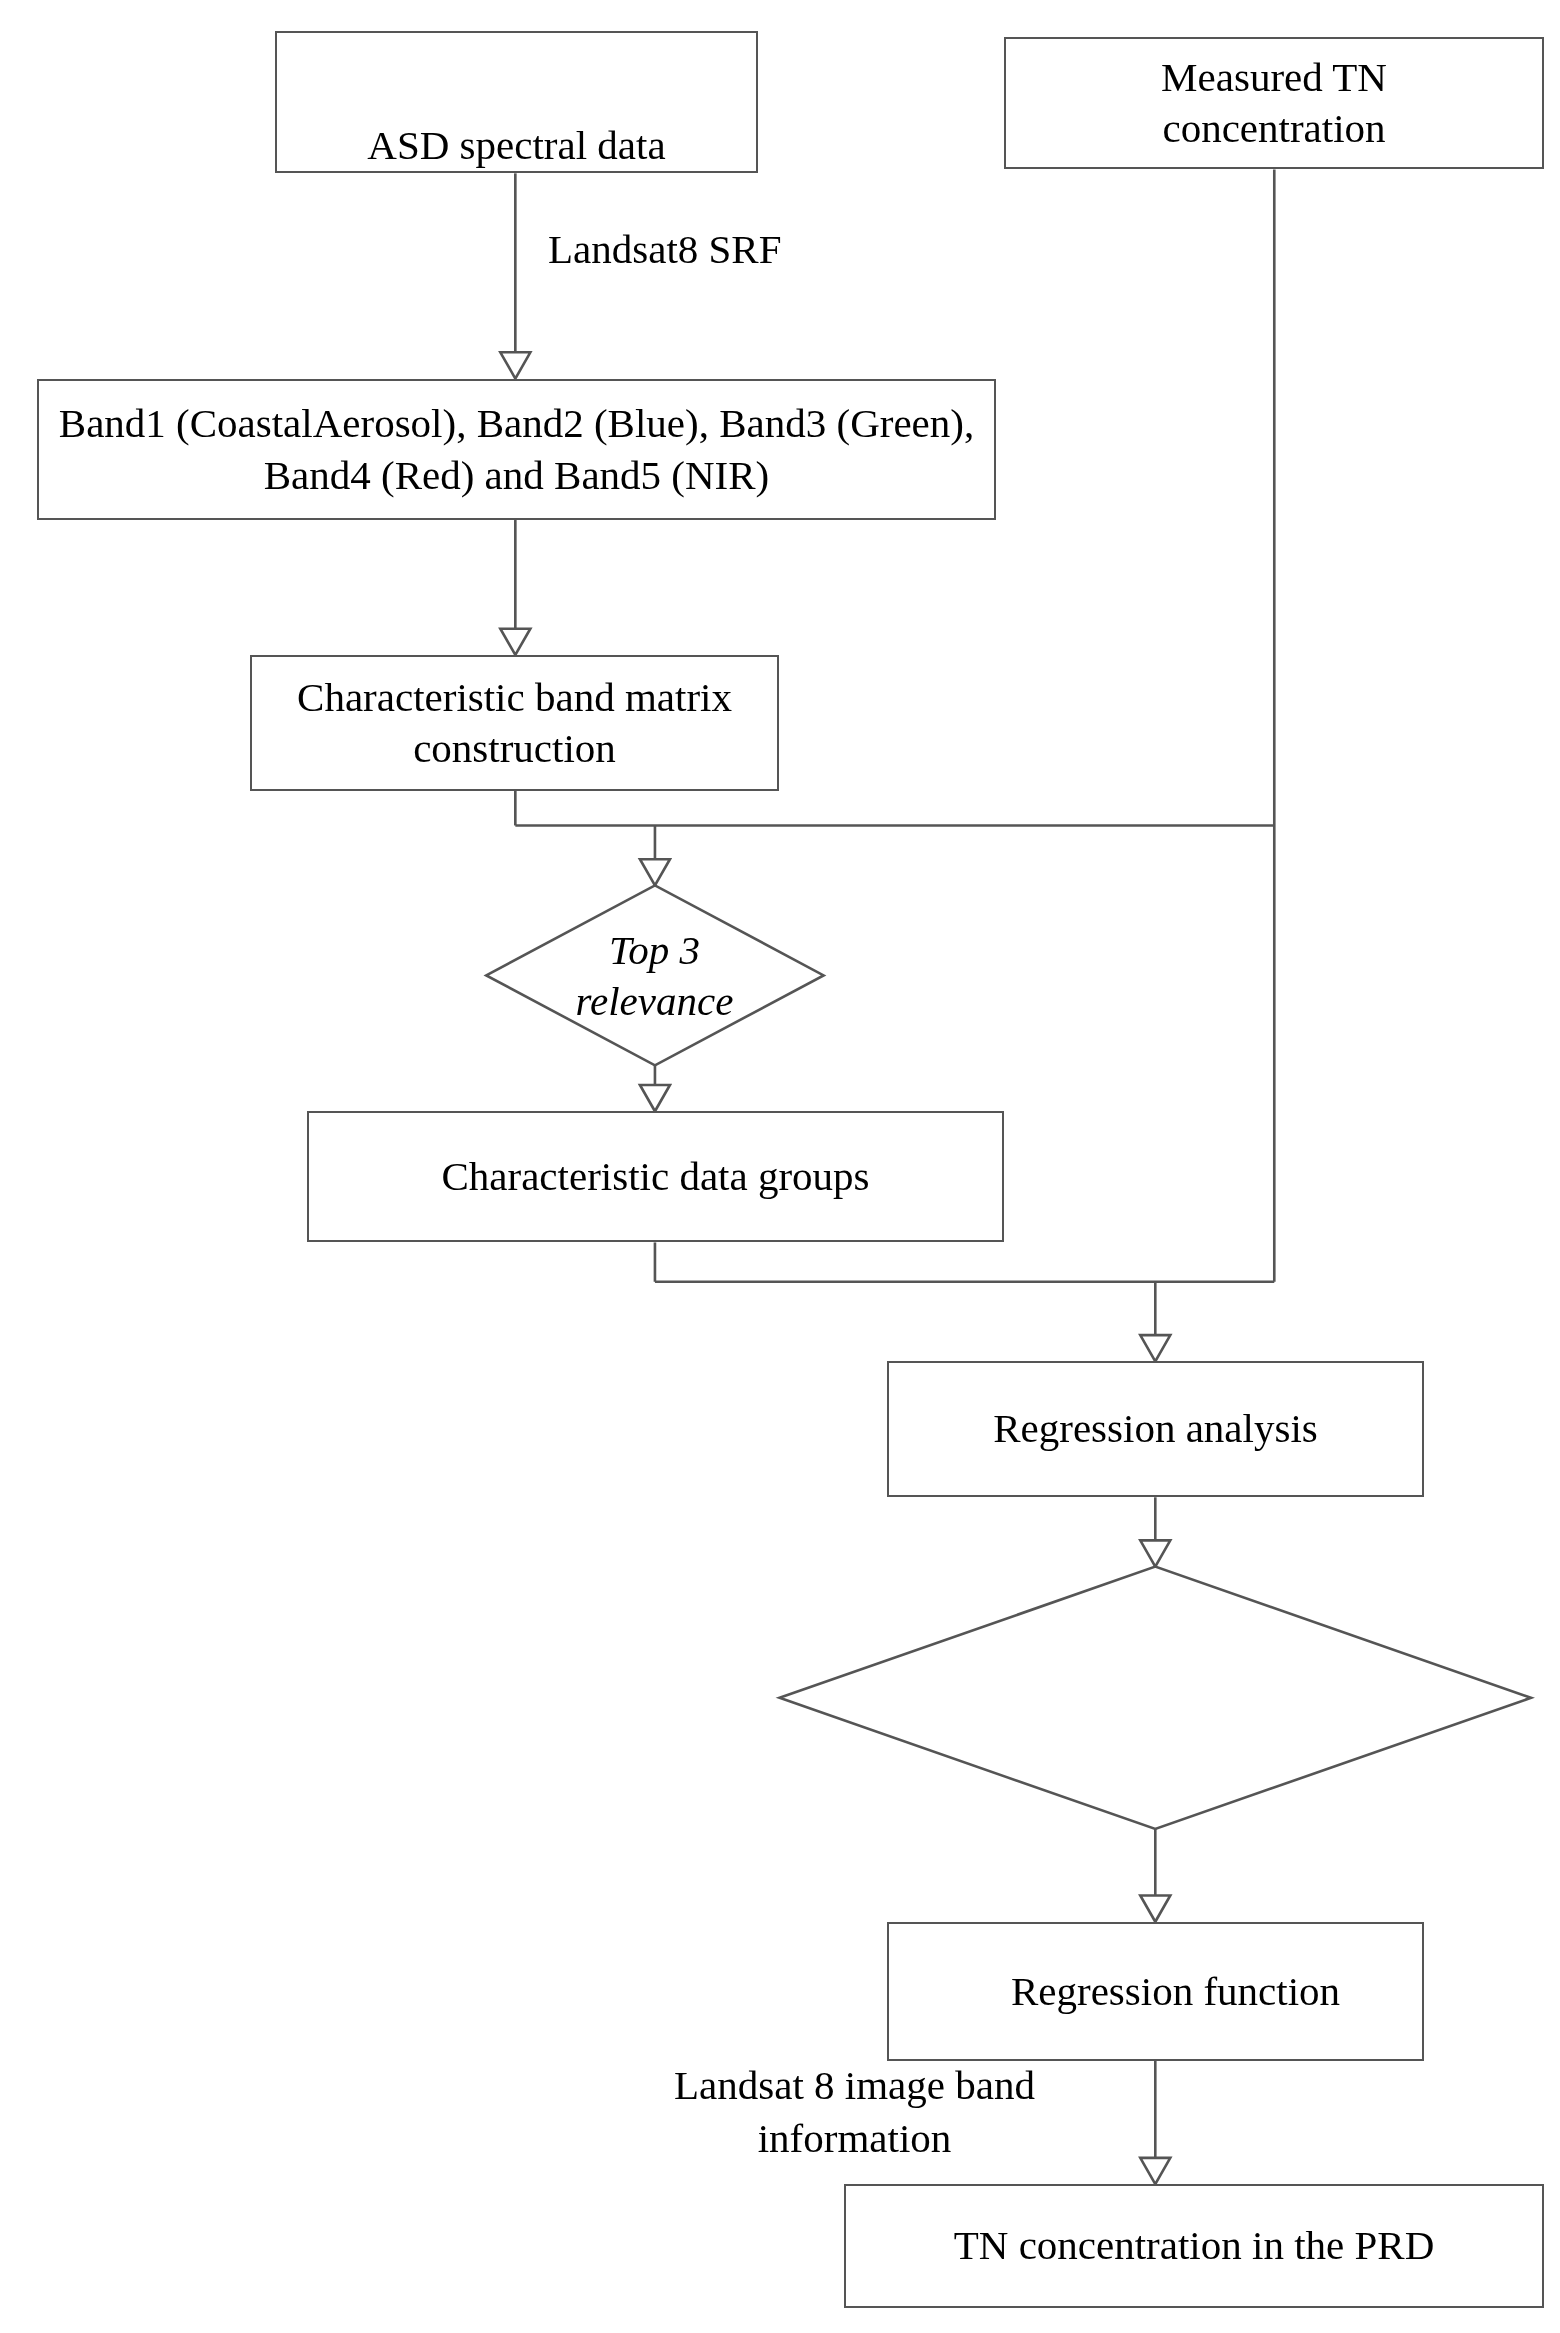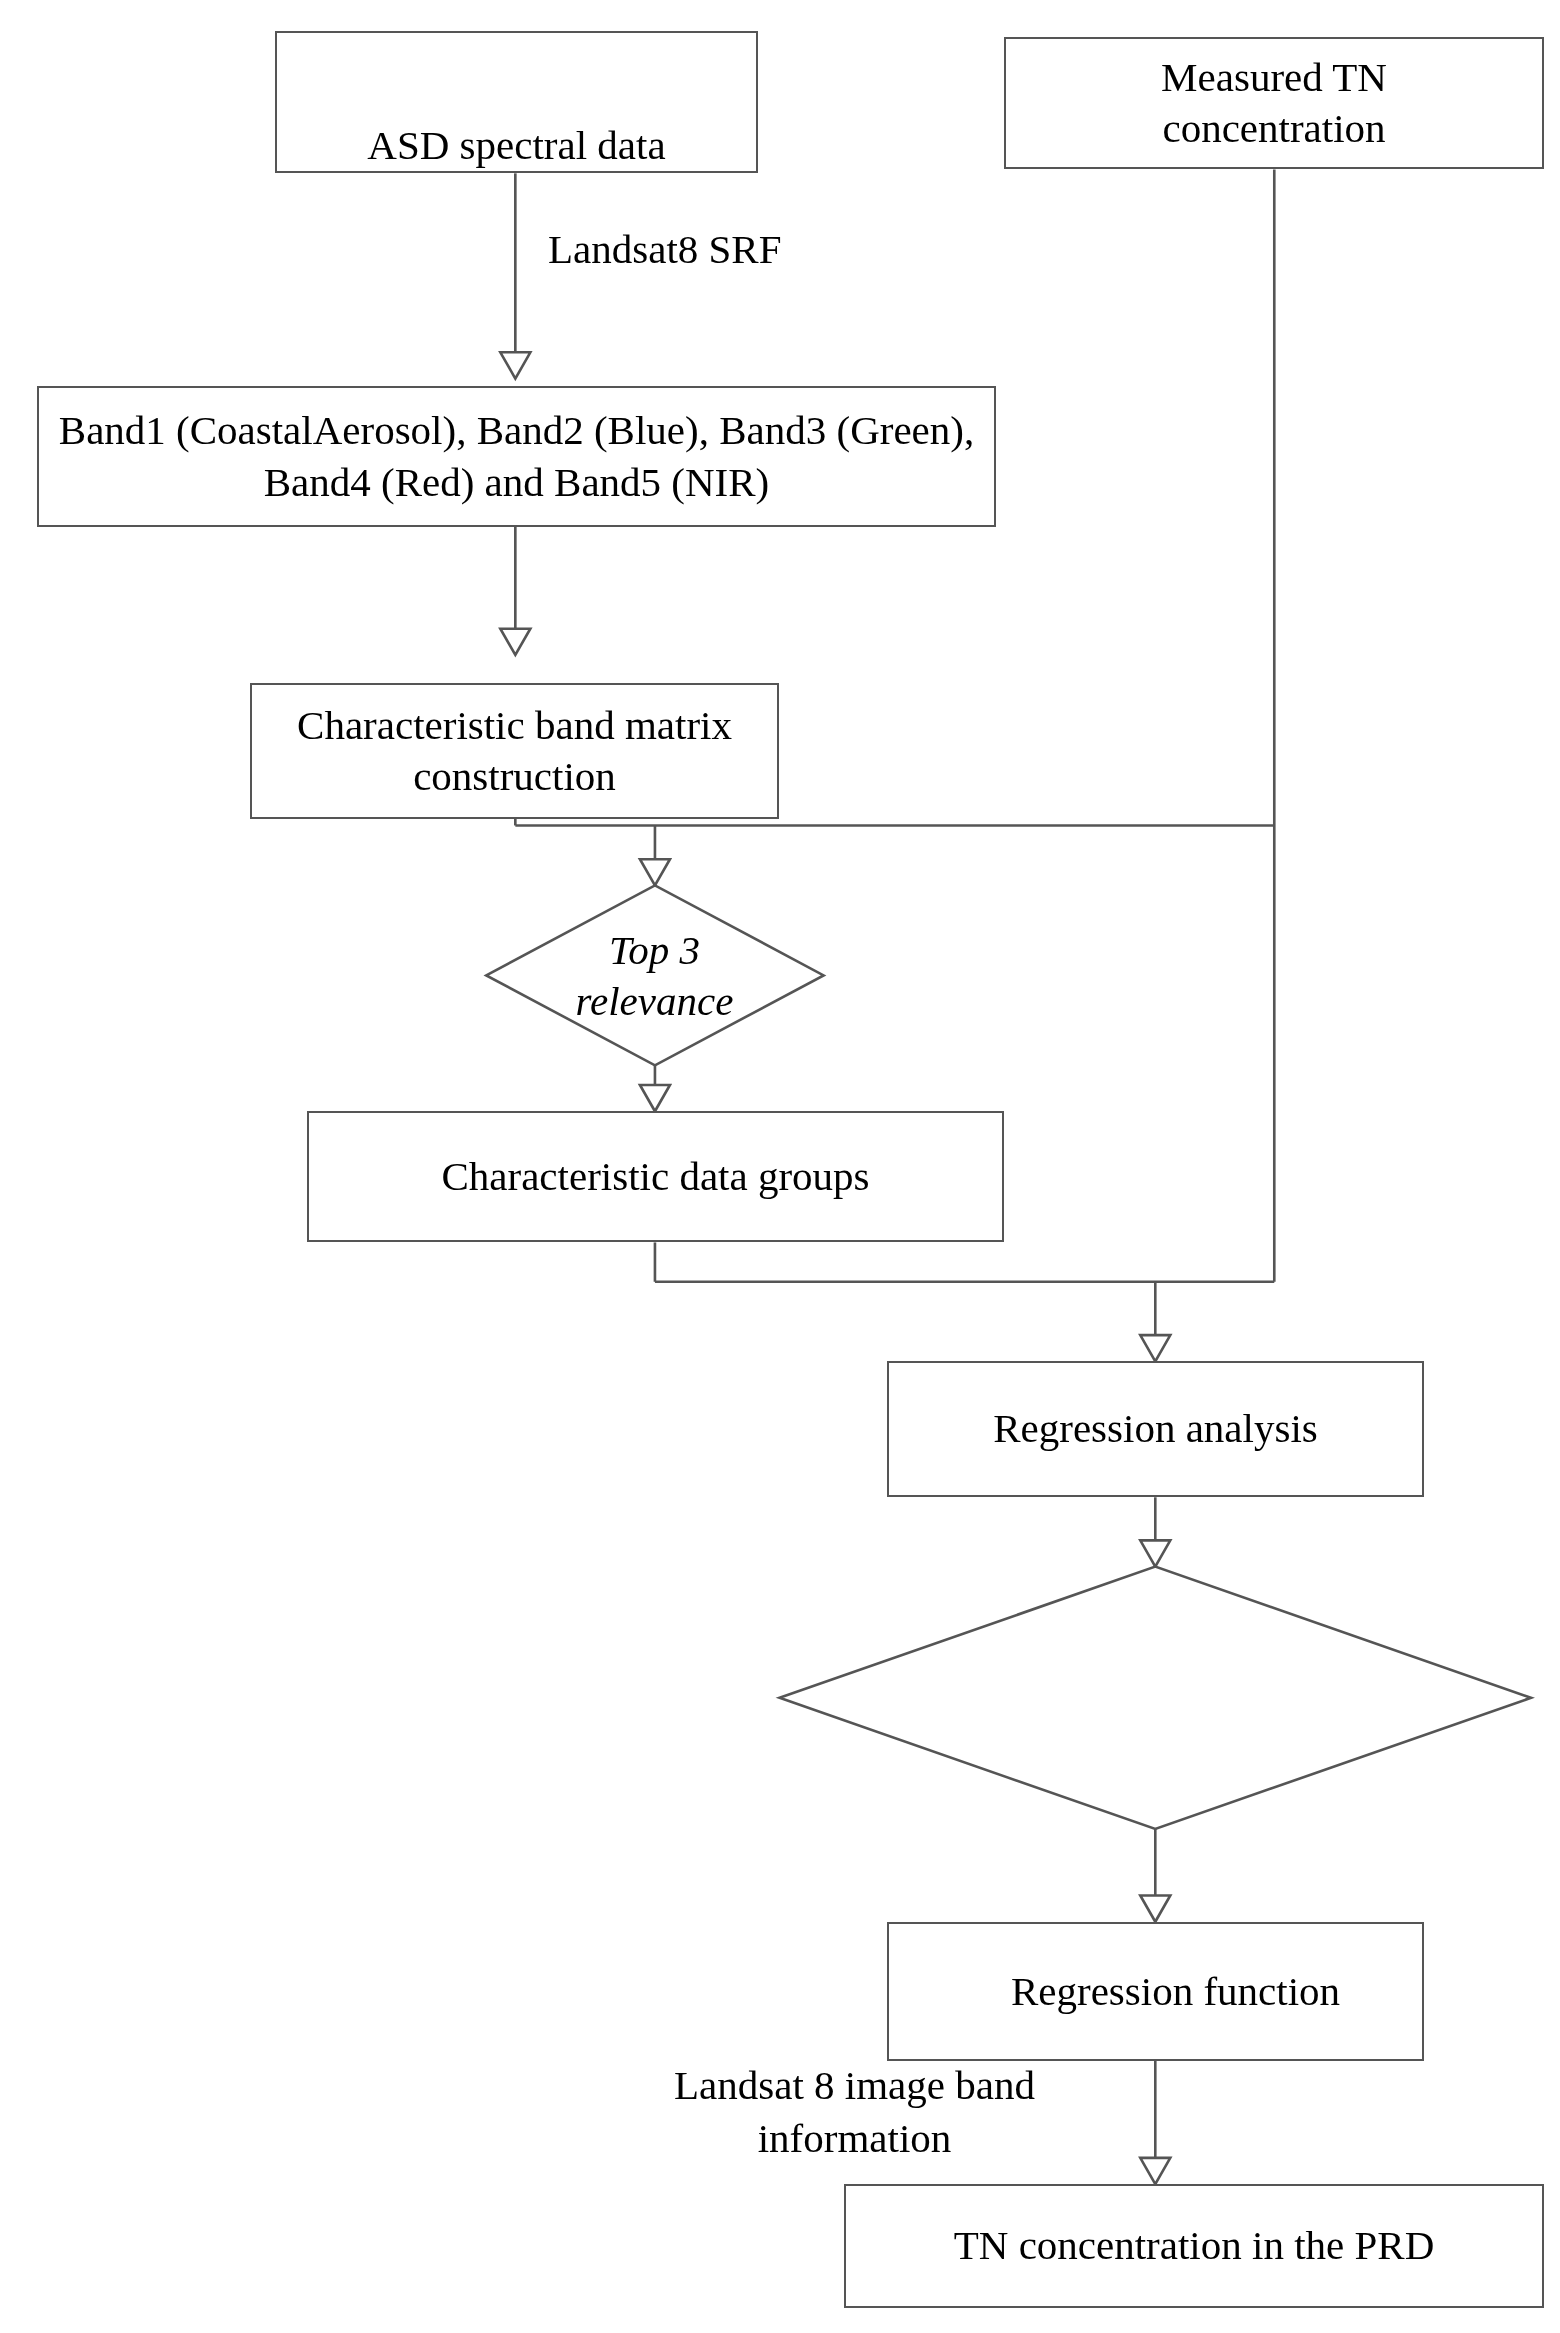--- a/index.html
+++ b/index.html
@@ -23,21 +23,21 @@
     border: 2.8px solid #555555;
     background: #ffffff;
     display: flex;
     align-items: center;
     justify-content: center;
     text-align: center;
     font-size: 41px;
     line-height: 1.25;
   }
   .node--tn { padding: 14px 66px; }
-  .node--bands { padding: 0 13px; margin-top: 7px; }
+  .node--bands { padding: 0 13px; }
   .node--matrix { padding: 0 19px; }
   .diamond-label {
     position: absolute;
     display: flex;
     align-items: center;
     justify-content: center;
     text-align: center;
     font-size: 41px;
     line-height: 1.22;
     font-style: italic;
@@ -102,21 +102,21 @@
   </div>
 
   <div class="node node--tn" style="left:1004px; top:37px; width:540px; height:132px;">
     <span>Measured TN concentration</span>
   </div>
 
   <div class="node node--bands" style="left:37px; top:379px; width:959px; height:141px;">
     <span>Band1 (CoastalAerosol), Band2 (Blue), Band3 (Green), Band4 (Red) and Band5 (NIR)</span>
   </div>
 
-  <div class="node node--matrix" style="left:250px; top:655px; width:529px; height:136px;margin-top:28px;">
+  <div class="node node--matrix" style="left:250px; top:655px; width:529px; height:136px;">
     <span>Characteristic band matrix construction</span>
   </div>
 
   <div class="node" style="left:307px; top:1111px; width:697px; height:131px;">
     <span>Characteristic data groups</span>
   </div>
 
   <div class="node" style="left:887px; top:1361px; width:537px; height:136px;">
     <span>Regression analysis</span>
   </div>

